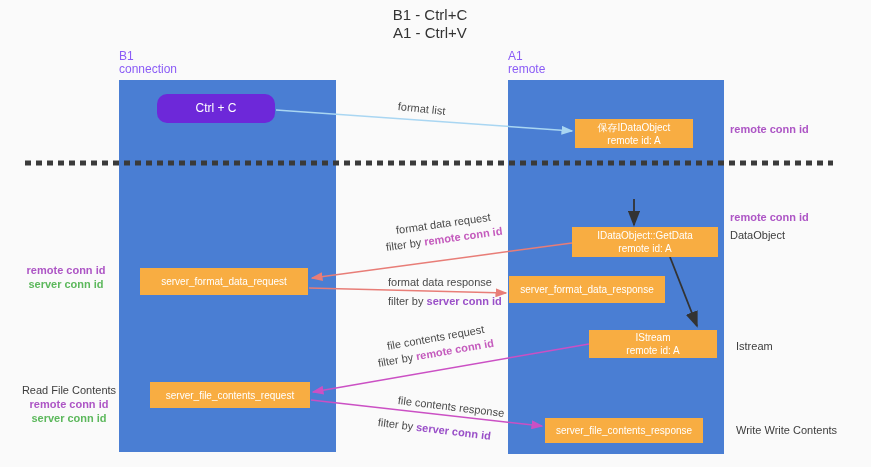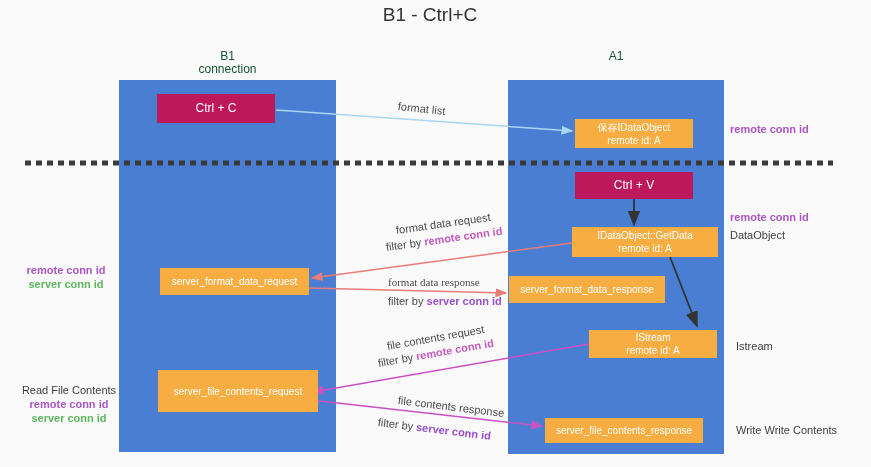--- a/index.html
+++ b/index.html
@@ -5,58 +5,60 @@
   * { margin:0; padding:0; box-sizing:border-box; }
   body { background:#e9e9e9; font-family:"Liberation Sans", sans-serif; }
   .stage {
     position:relative; width:871px; height:467px;
     background:#fafafa; overflow:hidden;
     font-family:"Liberation Sans", sans-serif;
   }
   .abs { position:absolute; }
   .title {
     left:280px; top:6px; width:300px; text-align:center;
-    font-size:19px; line-height:18px; color:#333;
+    font-size:15px; line-height:18px; color:#333;
   }
   .lane { background:#4a7ed3; }
   .lane-left  { left:119px; top:80px; width:217px; height:372px; }
   .lane-right { left:508px; top:80px; width:216px; height:374px; }
   .lane-header {
-    text-align:center; font-size:12px; line-height:13px; color:#14532d;
+    font-size:12px; line-height:13px; color:#8b5cf6;
   }
   .node {
     display:flex; flex-direction:column; align-items:center; justify-content:center;
     color:#fff; text-align:center; line-height:13px;
   }
-  .node-green  { background:#be185d; font-size:12px; }
+  .node-green  { background:#6d28d9; font-size:12px;border-radius:10px; }
   .node-orange { background:#f8ad42; font-size:10px; }
   .ann { font-size:11px; color:#4a4a4a; white-space:nowrap; transform-origin:left center; }
   .ann .hl-remote { color:#c45bbd; font-weight:bold; }
   .ann .hl-server { color:#9a50c8; font-weight:bold; }
   .side-label { font-size:11px; color:#3d3d3d; white-space:nowrap; }
   .lbl-purple { color:#ad55c5; font-weight:bold; }
   .lbl-green  { color:#5cb85c; font-weight:bold; }
   .left-stack { text-align:center; font-size:11px; line-height:14px; white-space:nowrap; }
   svg.overlay { position:absolute; left:0; top:0; pointer-events:none; }
 </style>
 </head>
 <body>
 
 <div class="stage">
 
   <div class="abs title">
     <div>B1 - Ctrl+C</div>
+    <div>A1 - Ctrl+V</div>
   </div>
 
   <div class="abs lane-header" style="left:119px; top:50px; width:217px;">
     <div>B1</div>
     <div>connection</div>
   </div>
   <div class="abs lane-header" style="left:508px; top:50px; width:216px;">
     <div>A1</div>
+    <div>remote</div>
   </div>
 
   <div class="abs lane lane-left"></div>
   <div class="abs lane lane-right"></div>
 
   <svg class="overlay" width="871" height="467" viewBox="0 0 871 467">
     <defs>
       <marker id="arr-blue" markerWidth="8" markerHeight="6" refX="7" refY="3" orient="auto">
         <path d="M0,0 L8,3 L0,6 Z" fill="#a9d6f2"></path>
       </marker>
@@ -82,36 +84,33 @@
     <line x1="309" y1="288" x2="506" y2="293" stroke="#e87d77" stroke-width="1.5" marker-end="url(#arr-salmon)"></line>
 
     <line x1="589" y1="344" x2="313" y2="392" stroke="#cb50c4" stroke-width="1.5" marker-end="url(#arr-magenta)"></line>
     <line x1="311" y1="400" x2="542" y2="426" stroke="#cb50c4" stroke-width="1.5" marker-end="url(#arr-magenta)"></line>
   </svg>
 
   <div class="abs node node-green" style="left:157px; top:94px; width:118px; height:29px;">
     <div>Ctrl + C</div>
   </div>
 
-  <div class="abs node node-orange" style="left:160px; top:268px; width:149px; height:27px;">
+  <div class="abs node node-orange" style="left:140px; top:268px; width:168px; height:27px;">
     <div>server_format_data_request</div>
   </div>
 
-  <div class="abs node node-orange" style="left:150px; top:370px; width:160px; height:42px;margin-left:8px;">
+  <div class="abs node node-orange" style="left:150px; top:382px; width:160px; height:26px;">
     <div>server_file_contents_request</div>
   </div>
 
   <div class="abs node node-orange" style="left:575px; top:119px; width:118px; height:29px;">
     <div>保存IDataObject</div>
     <div>remote id: A</div>
   </div>
 
-  <div class="abs node node-green" style="left:575px; top:172px; width:118px; height:27px;">
-    <div>Ctrl + V</div>
-  </div>
 
   <div class="abs node node-orange" style="left:572px; top:227px; width:146px; height:30px;">
     <div>IDataObject::GetData</div>
     <div>remote id: A</div>
   </div>
 
   <div class="abs node node-orange" style="left:509px; top:276px; width:156px; height:27px;">
     <div>server_format_data_response</div>
   </div>
 
@@ -129,21 +128,21 @@
   </div>
 
   <div class="abs ann" style="left:396px; top:224px; transform:rotate(-8deg);">
     <span>format data request</span>
   </div>
   <div class="abs ann" style="left:386px; top:241px; transform:rotate(-8deg);">
     <span>filter by</span>
     <span class="hl-remote">remote conn id</span>
   </div>
 
-  <div class="abs ann" style="left:388px; top:276px;font-family:Liberation Serif, serif;">
+  <div class="abs ann" style="left:388px; top:276px;">
     <span>format data response</span>
   </div>
   <div class="abs ann" style="left:388px; top:295px;">
     <span>filter by</span>
     <span class="hl-server">server conn id</span>
   </div>
 
   <div class="abs ann" style="left:387px; top:340px; transform:rotate(-10deg);">
     <span>file contents request</span>
   </div>

